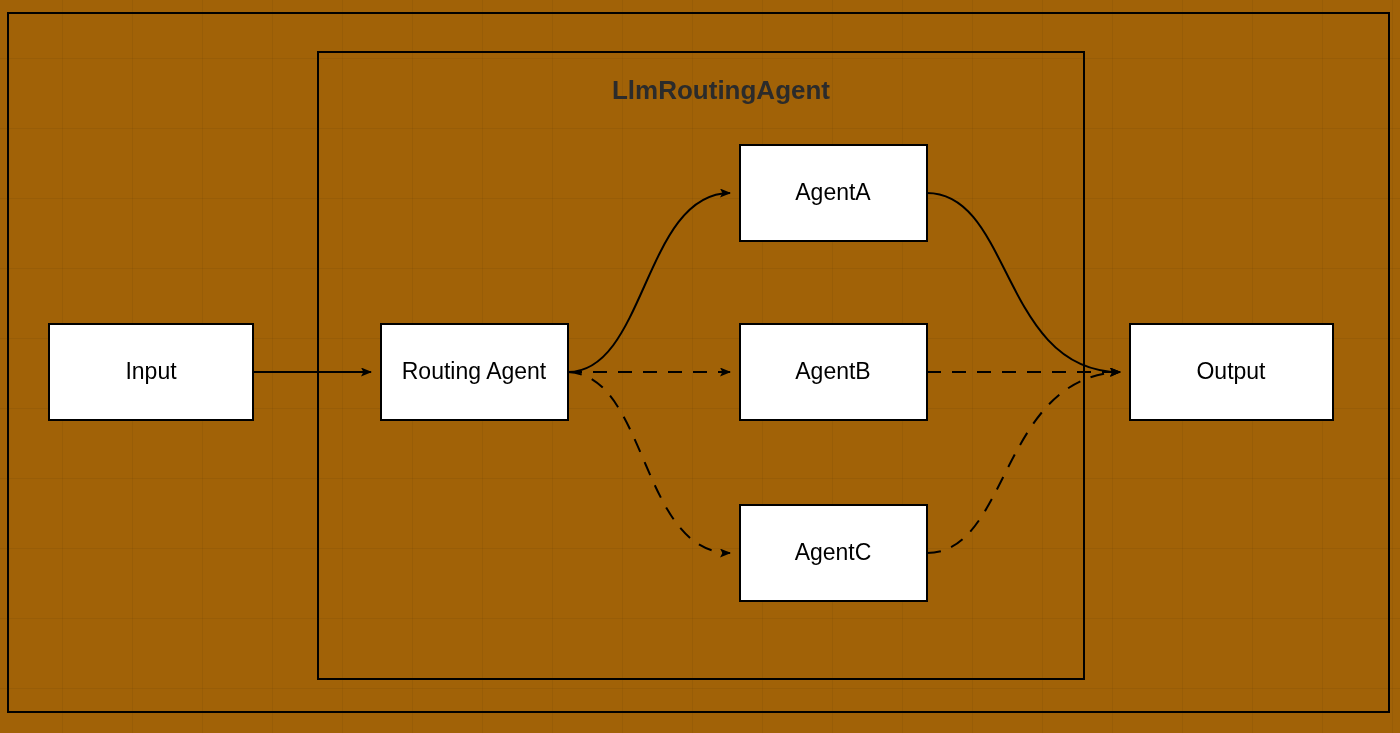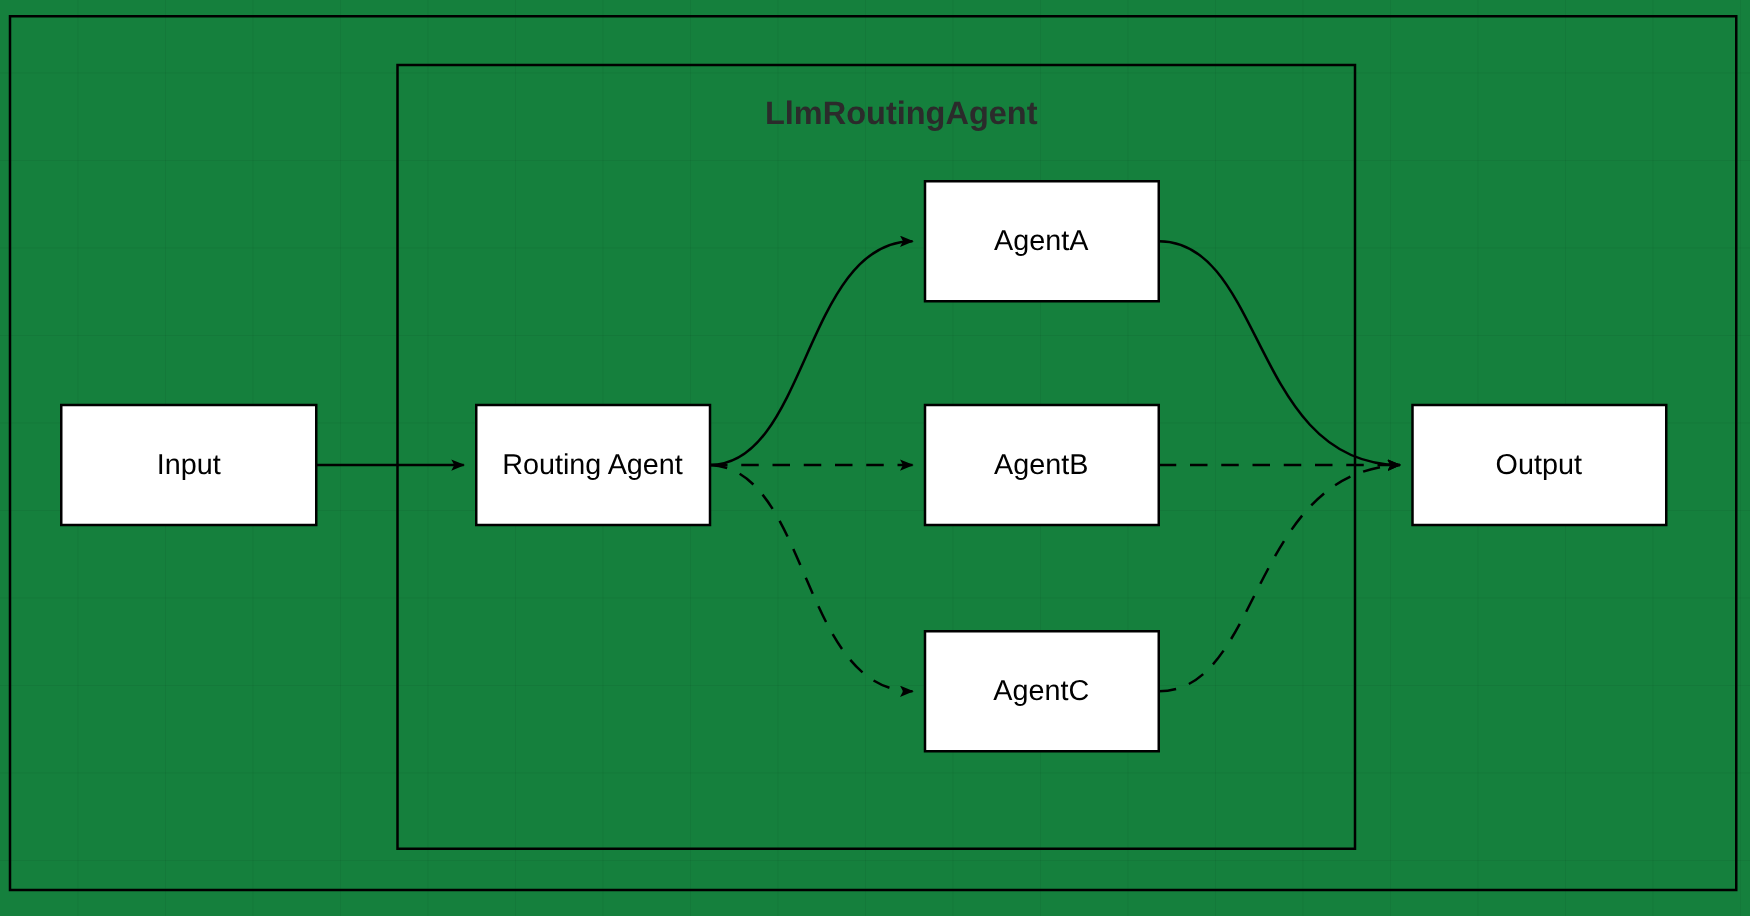--- a/index.html
+++ b/index.html
@@ -4,21 +4,21 @@
 <style>
   html, body {
     margin: 0;
     padding: 0;
     background: #ffffff;
   }
   #canvas-root {
     position: relative;
     width: 1400px;
     height: 733px;
-    background: #15803d;
+    background: #a16207;
     font-family: "Liberation Sans", sans-serif;
     overflow: hidden;
   }
   
   .grid-layer {
     position: absolute;
     inset: 0;
     background-image:
       linear-gradient(to right, rgba(0,0,0,0.055) 1px, transparent 1px),
       linear-gradient(to bottom, rgba(0,0,0,0.055) 1px, transparent 1px);

